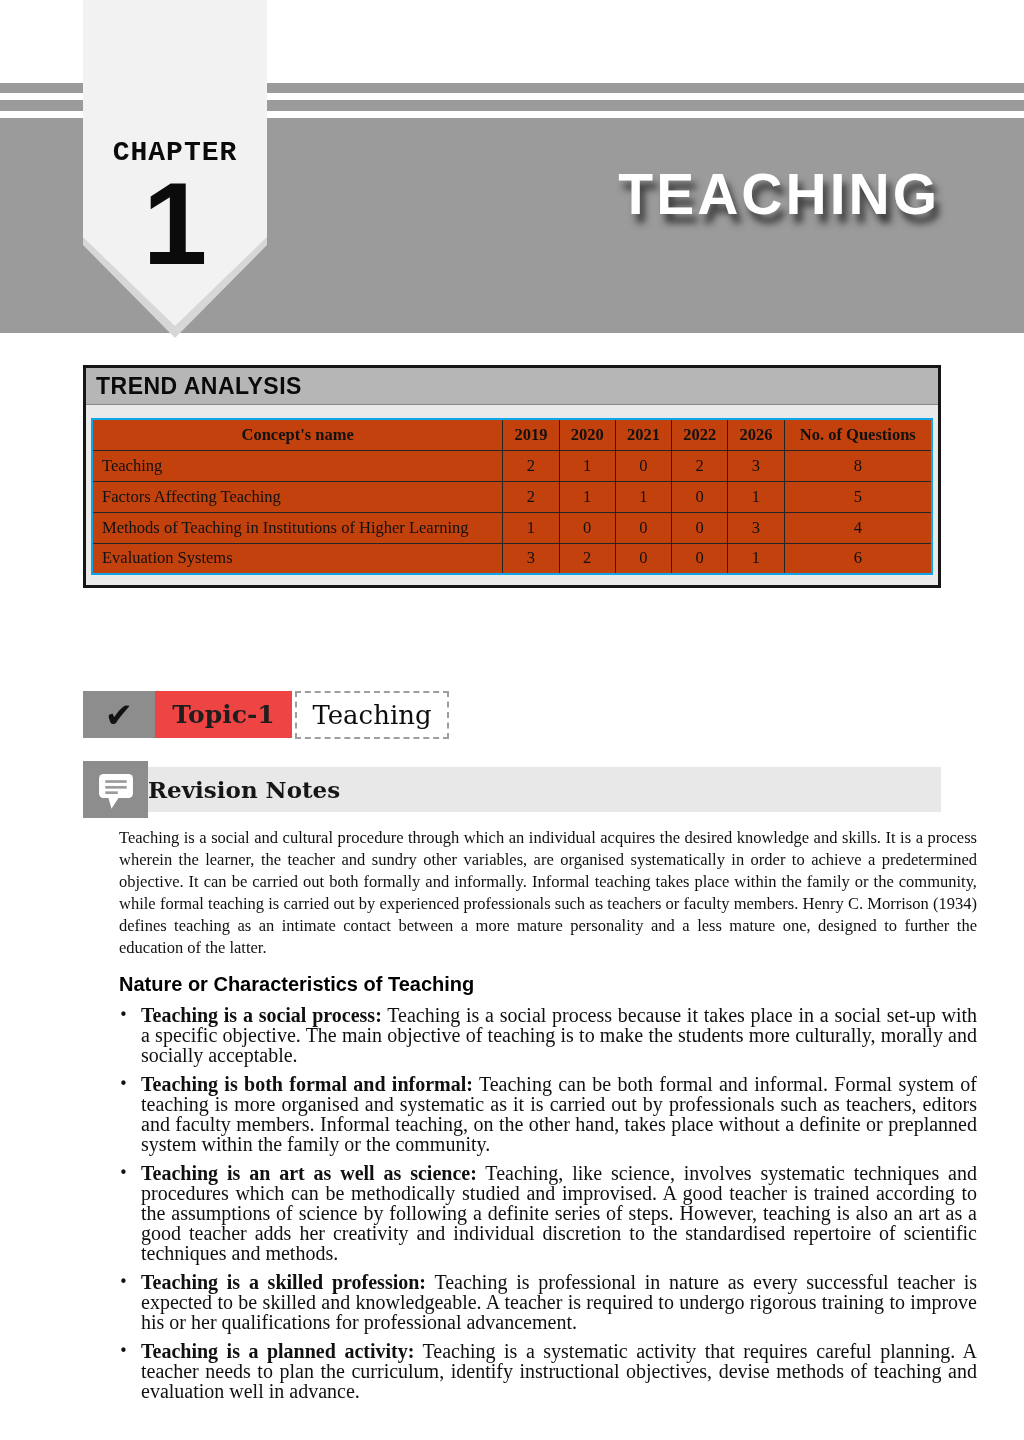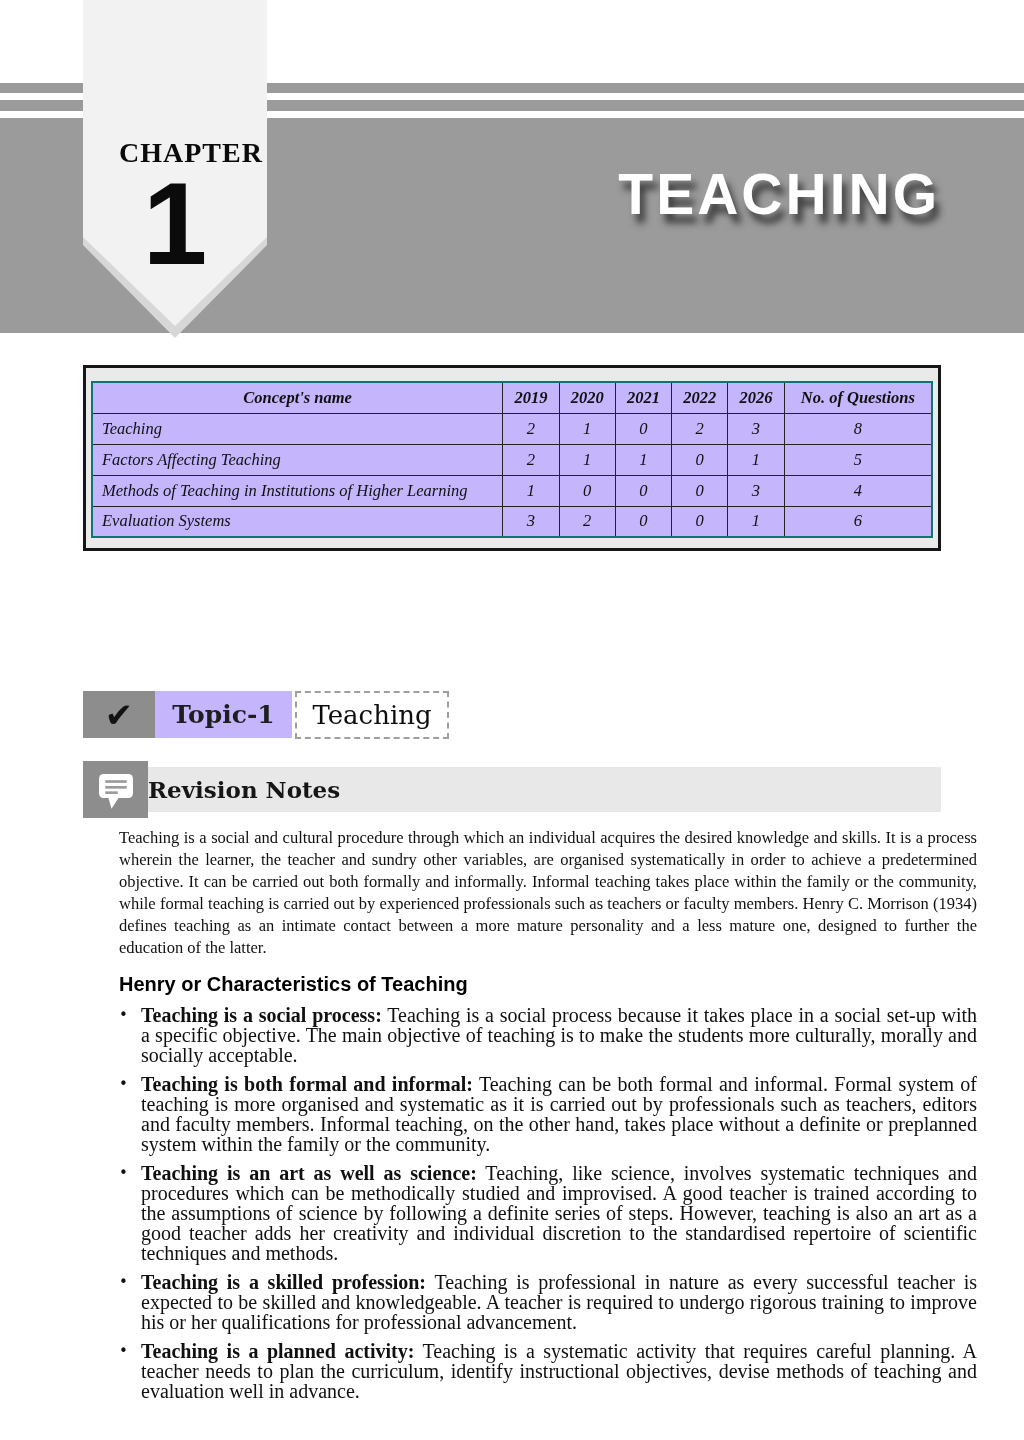--- a/index.html
+++ b/index.html
@@ -36,23 +36,23 @@
     -webkit-clip-path:polygon(0 0,100% 0,100% 72.5%,50% 100%,0 72.5%);
     clip-path:polygon(0 0,100% 0,100% 72.5%,50% 100%,0 72.5%);
   }
   .ribbon-face {
     position:absolute; left:0; top:0; width:184px; height:326px;
     background:#f2f2f2;
     -webkit-clip-path:polygon(0 0,100% 0,100% 72.7%,50% 100%,0 72.7%);
     clip-path:polygon(0 0,100% 0,100% 72.7%,50% 100%,0 72.7%);
   }
   .chapter-word {
-    position:absolute; top:137px; left:16px; width:100%;
+    position:absolute; top:137px; left:0; width:100%;
     text-align:center;
-    font-family:Liberation Serif, serif;
+    font-family:Liberation Mono, monospace;
     font-weight:bold; font-size:28px; letter-spacing:1px; color:#0b0b0b;
   }
   .chapter-num {
     position:absolute; top:168px; left:0; width:100%;
     text-align:center;
     font-family:"Liberation Sans", sans-serif;
     font-weight:bold; font-size:116px; line-height:112px; color:#0b0b0b;
   }
 
   
@@ -67,43 +67,42 @@
     border-bottom:1px solid #8a8a8a;
     padding-left:10px;
     font-family:"Liberation Sans", sans-serif;
     font-weight:bold; font-size:23px; color:#0a0a0a;
     letter-spacing:0.5px;
   }
   .trend-table-wrap { padding:13px 5px 10px 5px; }
   table.trend {
     width:100%;
     border-collapse:collapse;
-    background:#c4b5fd;
-    border:2px solid #0f766e;
-    font-style:italic;
+    background:#c2410c;
+    border:2px solid #0ea5e9;
   }
   table.trend th, table.trend td {
     border:1.5px solid #242424;
     font-size:16.5px;
     text-align:center;
     vertical-align:middle;
   }
   table.trend th { height:31px; font-weight:bold; }
   table.trend td { height:31px; }
   table.trend td.concept { text-align:left; padding-left:9px; }
 
   
   .topic-row { position:absolute; left:83px; top:691px; height:47px; display:flex; }
   .check-box {
     width:72px; height:47px; background:#8d8d8d;
     display:flex; align-items:center; justify-content:center;
     font-size:34px; color:#121212; font-family:"DejaVu Sans", sans-serif;
   }
   .topic-label {
-    width:137px; height:47px; background:#c4b5fd;
+    width:137px; height:47px; background:#ef4444;
     display:flex; align-items:center; justify-content:center;
     font-family:"DejaVu Serif", serif; font-weight:bold;
     font-size:25px; color:#1e1e1e;
   }
   .topic-name {
     margin-left:3px; width:154px; height:48px;
     background:#ffffff; border:2px dashed #9e9e9e;
     display:flex; align-items:center; justify-content:center;
     font-family:"DejaVu Serif", serif;
     font-size:26px; color:#0d0d0d;
@@ -164,20 +163,21 @@
 
     <div class="ribbon">
       <div class="ribbon-bevel"></div>
       <div class="ribbon-face"></div>
       <div class="chapter-word">CHAPTER</div>
       <div class="chapter-num">1</div>
     </div>
   </div>
 
   <section class="trend-box">
+    <div class="trend-bar">TREND ANALYSIS</div>
     <div class="trend-table-wrap">
       <table class="trend">
         <colgroup>
           <col style="width:48.9%">
             <col style="width:6.7%">
             <col style="width:6.7%">
           <col style="width:6.7%">
             <col style="width:6.7%">
             <col style="width:6.7%">
           <col style="width:17.6%">
@@ -254,21 +254,21 @@
         <line x1="16" y1="25" x2="40" y2="25" stroke="#9b9b9b" stroke-width="3"></line>
         <line x1="16" y1="31" x2="30" y2="31" stroke="#9b9b9b" stroke-width="3"></line>
         <polygon points="19,35 32,35 23,49" fill="#ffffff"></polygon>
       </svg>
     </div>
   </div>
 
   <div class="body-text">
     <p class="intro">Teaching is a social and cultural procedure through which an individual acquires the desired knowledge and skills. It is a process wherein the learner, the teacher and sundry other variables, are organised systematically in order to achieve a predetermined objective. It can be carried out both formally and informally. Informal teaching takes place within the family or the community, while formal teaching is carried out by experienced professionals such as teachers or faculty members. Henry C. Morrison (1934) defines teaching as an intimate contact between a more mature personality and a less mature one, designed to further the education of the latter.</p>
 
-    <h2 class="section-heading">Henry or Characteristics of Teaching</h2>
+    <h2 class="section-heading">Nature or Characteristics of Teaching</h2>
 
     <div class="bullet">
       <span class="dot">•</span>
       <div class="btext">
         <span class="lead">Teaching is a social process:</span>
         <span>Teaching is a social process because it takes place in a social set-up with a specific objective. The main objective of teaching is to make the students more culturally, morally and socially acceptable.</span>
       </div>
     </div>
 
     <div class="bullet">

